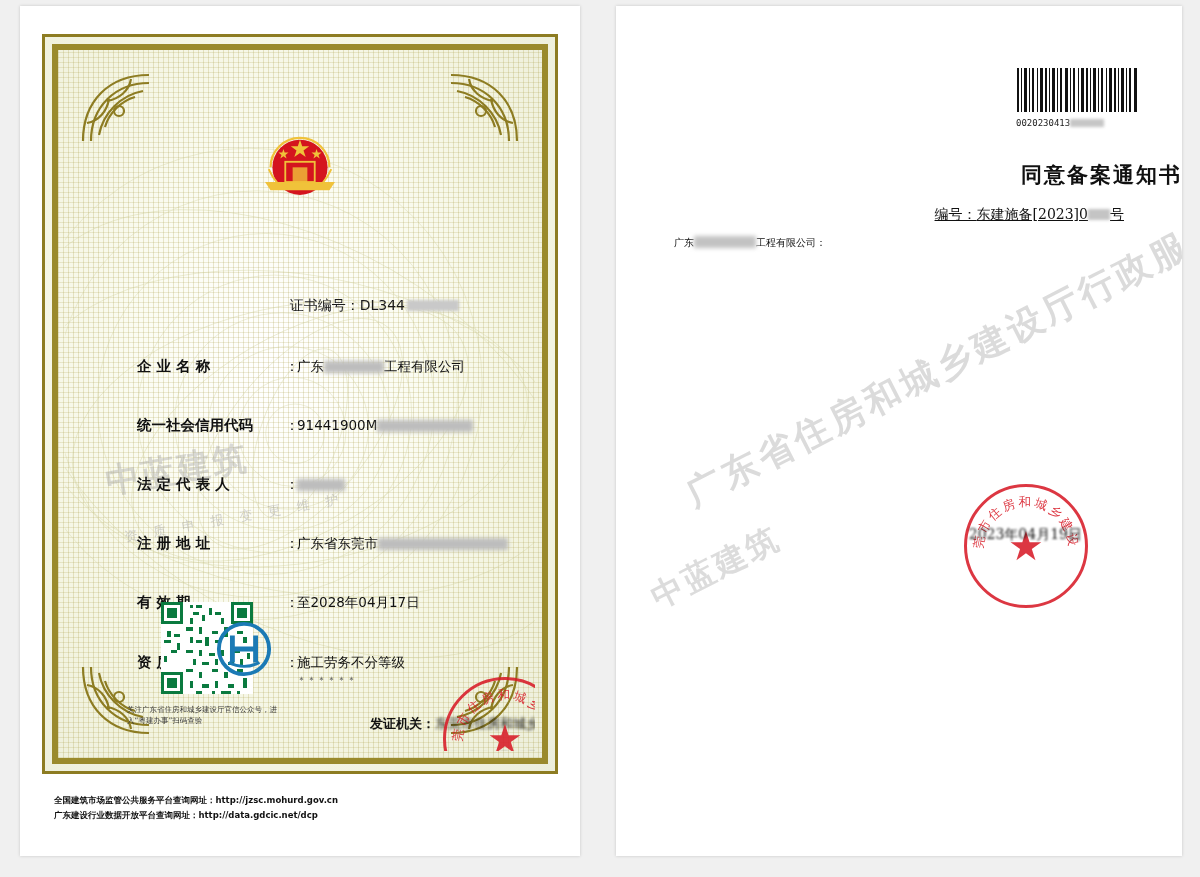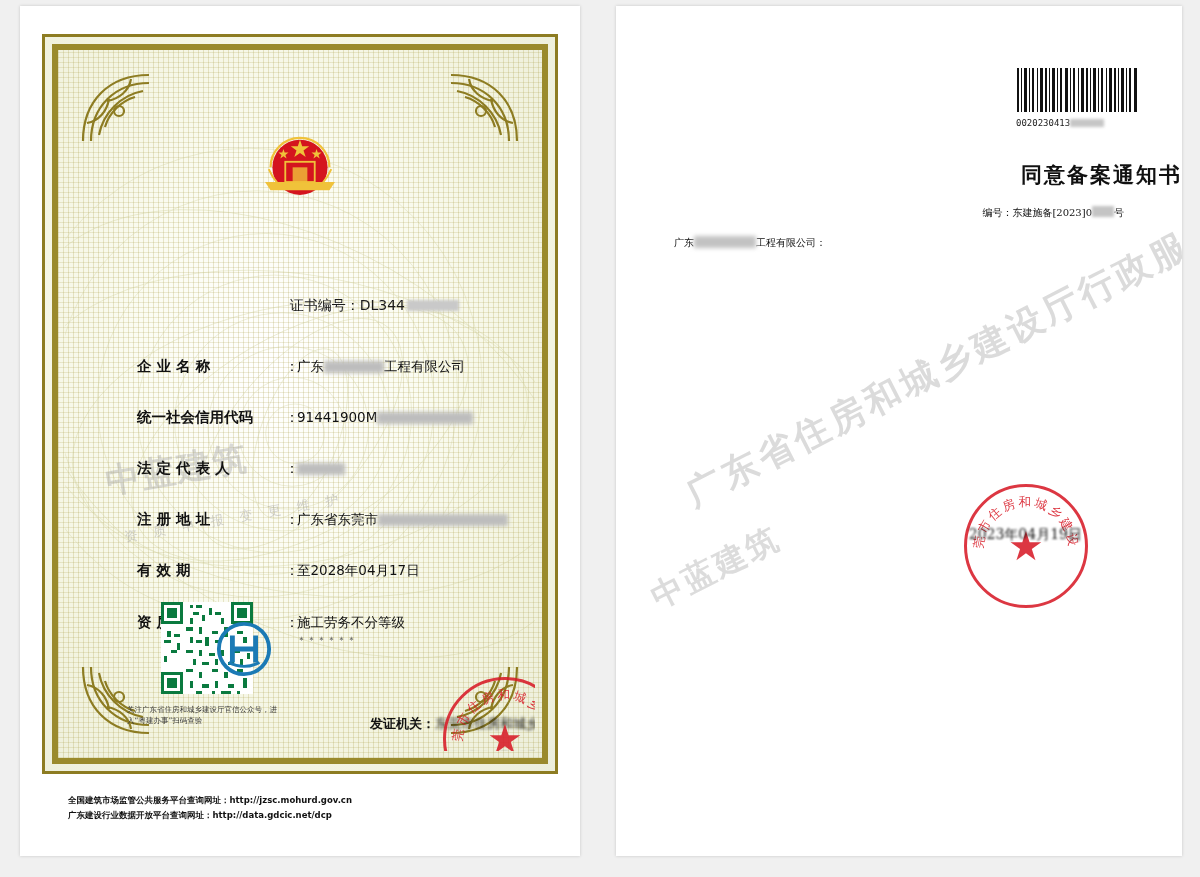--- a/index.html
+++ b/index.html
@@ -53,21 +53,21 @@
     font-size:30px;font-weight:bold;color:#1a1a1a;letter-spacing:3px;
   }
   .cert-no{
     position:absolute;right:76px;top:240px;
     font-size:14px;color:#1a1a1a;font-family:"DejaVu Sans",sans-serif;
   }
   .cert-no .redact{display:inline-block;width:52px;height:11px;background:#c9c9c9;
     filter:blur(1.6px);vertical-align:-1px;margin-left:2px;}
 
   .rows{position:absolute;left:72px;top:300px;width:400px;}
-  .row{display:flex;align-items:baseline;margin-bottom:32px;font-family:"DejaVu Sans",sans-serif;}
+  .row{display:flex;align-items:baseline;margin-bottom:40px;font-family:"DejaVu Sans",sans-serif;}
   .row .lbl{
     width:148px;flex:none;font-size:14.5px;font-weight:bold;color:#111;
     letter-spacing:0px;white-space:nowrap;
   }
   .row .sep{width:12px;flex:none;font-size:14px;color:#111;}
   .row .val{font-size:13.5px;color:#111;white-space:nowrap;text-align:right;}
   .row .val .redact{display:inline-block;height:12px;background:#bdbdbd;
     filter:blur(2px);vertical-align:-2px;}
   .r-w48{width:48px}.r-w60{width:60px}.r-w96{width:96px}.r-w130{width:130px}
   .small-stars{font-size:9px;color:#444;letter-spacing:1px;margin-top:2px;}
@@ -98,21 +98,21 @@
   .seal .star{
     position:absolute;left:50%;top:50%;transform:translate(-50%,-50%);
     color:#d81c28;font-size:40px;line-height:1;
   }
   .seal .arc{
     position:absolute;left:0;top:0;width:100%;height:100%;
   }
   .seal-left{left:378px;top:620px;}
 
   .footer-links{
-    position:absolute;left:48px;bottom:34px;font-size:8.5px;line-height:1.7;color:#111;
+    position:absolute;left:34px;bottom:34px;font-size:8.5px;line-height:1.7;color:#111;
     font-family:"DejaVu Sans",sans-serif;font-weight:bold;
   }
 
   
   .notice{
     position:absolute;left:616px;top:6px;width:566px;height:850px;
     background:#fff;box-shadow:0 0 3px rgba(0,0,0,.18);
     overflow:hidden;
   }
   .barcode{position:absolute;right:44px;top:62px;width:122px;height:44px;}
@@ -121,22 +121,23 @@
     font-size:9px;font-family:"DejaVu Sans Mono",monospace;color:#222;margin-left:14px;
   }
   .barcode-num .redact{display:inline-block;width:34px;height:8px;background:#c6c6c6;
     filter:blur(1.4px);vertical-align:-1px;}
   .notice-title{
     position:absolute;left:0;right:0;top:155px;text-align:right;
     font-size:21px;font-weight:bold;color:#111;letter-spacing:2px;
     font-family:"DejaVu Sans",sans-serif;
   }
   .notice-no{
-    position:absolute;right:58px;top:200px;font-size:10px;color:#111;
+    position:absolute;right:58px;top:200px;font-size:14px;color:#111;
     font-family:"DejaVu Serif","DejaVu Sans",serif;
+    text-decoration:underline;
   }
   .notice-no .redact{display:inline-block;width:22px;height:11px;background:#c4c4c4;
     filter:blur(1.5px);vertical-align:-1px;}
   .addressee{
     position:absolute;left:58px;top:230px;font-size:10px;color:#111;
     font-family:"DejaVu Serif","DejaVu Sans",serif;
   }
   .addressee .redact{display:inline-block;width:62px;height:12px;background:#c2c2c2;
     filter:blur(2.2px);vertical-align:-2px;}
   .body-text{

